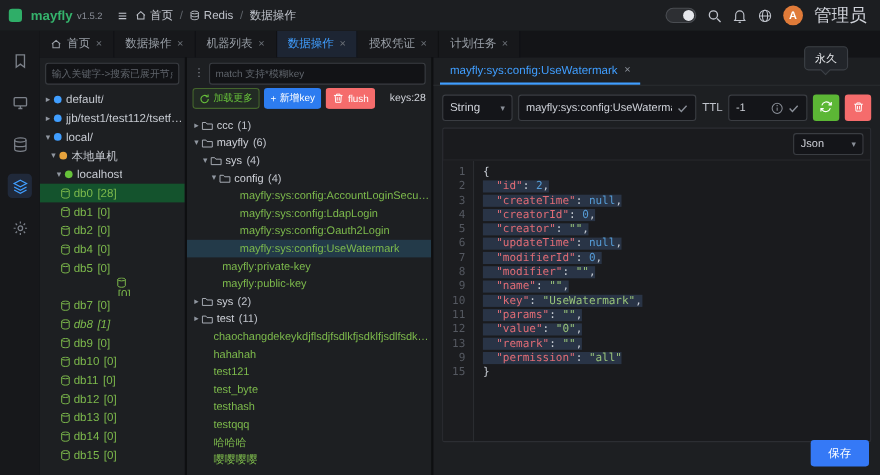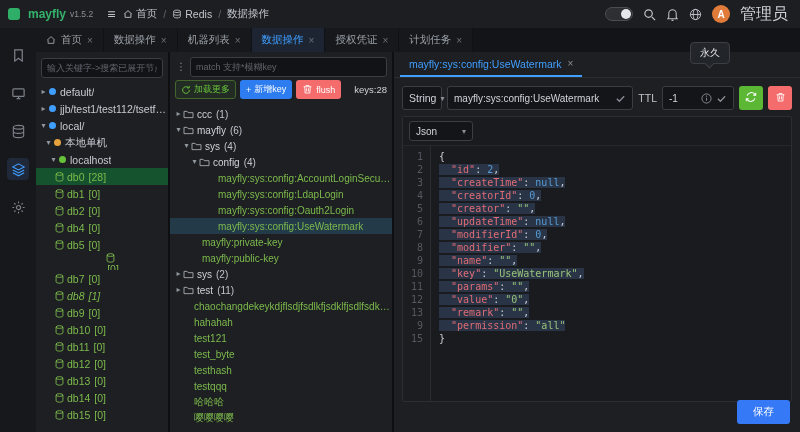--- a/index.html
+++ b/index.html
@@ -96,56 +96,56 @@
   
   .dtabs{height:26px;border-bottom:1px solid #2a2c30;display:flex;align-items:stretch;padding-left:6px;flex:none}
   .dtab{display:flex;align-items:center;gap:6px;padding:0 9px;font-size:10.5px;color:#409eff;
     border-bottom:2px solid #409eff;cursor:pointer}
   .dtab .x{color:#8a8f98;font-size:10px;cursor:pointer}
 
   .controls{display:flex;align-items:center;gap:5px;padding:8px 8px 4px;flex:none}
   .sel-box{height:24px;background:#141519;border:1px solid #3a3d42;border-radius:3px;display:flex;
     align-items:center;justify-content:space-between;gap:4px;padding:0 6px;font-size:10.5px;
     color:#d0d3da;cursor:pointer;flex:none}
-  .type-select{width:40px}
+  .type-select{width:64px}
   .sel-caret{color:#8a8f98;font-size:8px}
   .fld{height:24px;background:#141519;border:1px solid #3a3d42;border-radius:3px;display:flex;
     align-items:center;gap:4px;padding:0 6px}
   .key-fld{flex:1;min-width:0}
   .fld input{flex:1;min-width:0;background:transparent;border:none;outline:none;color:#d0d3da;
     font-size:10px;font-family:inherit}
   .ttl-fld{width:72px;flex:none}
   .sfx{display:flex;flex:none}
   .ttl-label{font-size:10.5px;color:#c0c4cc;flex:none}
   .icon-btn{width:24px;height:24px;border-radius:3px;border:none;display:flex;align-items:center;
     justify-content:center;cursor:pointer;flex:none}
   .icon-btn.green{background:#5cb735}
   .icon-btn.red{background:#f56c6c}
 
   .editor-wrap{margin:2px 8px 30px;border:1px solid #2c2e33;border-radius:2px;flex:1;
     display:flex;flex-direction:column;min-height:0;background:#1a1b1e}
-  .editor-toolbar{display:flex;padding:4px 6px;flex:none}
+  .editor-toolbar{display:flex;justify-content:flex-end;padding:4px 6px;flex:none}
   .mini-select{width:64px;height:20px;font-size:10px}
   .editor{flex:1;display:flex;font-family:"DejaVu Sans Mono",monospace;font-size:10px;
     line-height:13px;overflow:hidden;border-top:1px solid #26282c}
   .gutter{width:28px;flex:none;text-align:right;padding:4px 7px 0 0;color:#545860;
     background:#1c1d20;border-right:1px solid #2a2c30}
   .code{flex:1;padding:4px 0 0 8px;color:#c8cdd4;overflow:hidden}
   .cl{white-space:pre}
   .selbg{background:rgba(72,101,145,0.35)}
   .tk-k{color:#e06c75}
   .tk-n{color:#569cd6}
   .tk-u{color:#569cd6}
   .tk-s{color:#98c379}
   .tk-p{color:#c8cdd4}
 
   .save{position:absolute;right:10px;bottom:8px;background:#3579f6;color:#fff;border:none;
     border-radius:3px;font-size:10.5px;padding:5px 16px;cursor:pointer;font-family:inherit}
 
-  .tooltip{position:absolute;left:690px;top:42px;background:#22252a;border:1px solid #3c4046;
+  .tooltip{position:absolute;left:731px;top:42px;background:#22252a;border:1px solid #3c4046;
     color:#e8eaed;font-size:10px;padding:3px 9px;border-radius:4px;z-index:30;white-space:nowrap}
   .tooltip .arrow{position:absolute;left:50%;bottom:-4px;margin-left:-4px;width:7px;height:7px;
     background:#22252a;border-right:1px solid #3c4046;border-bottom:1px solid #3c4046;
     transform:rotate(45deg)}
 </style>
 </head>
 <body>
 
 <div class="screen">
 

